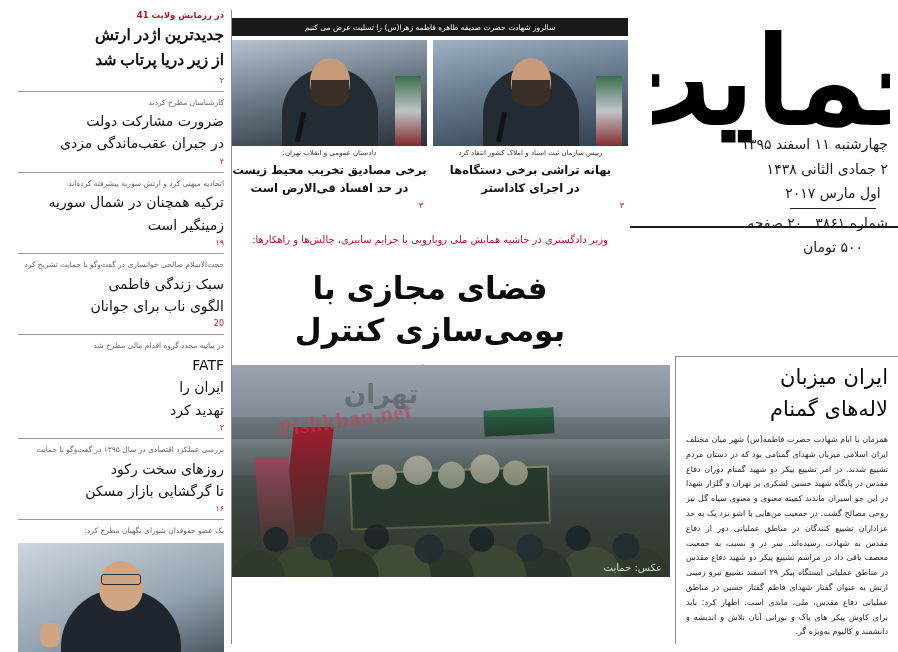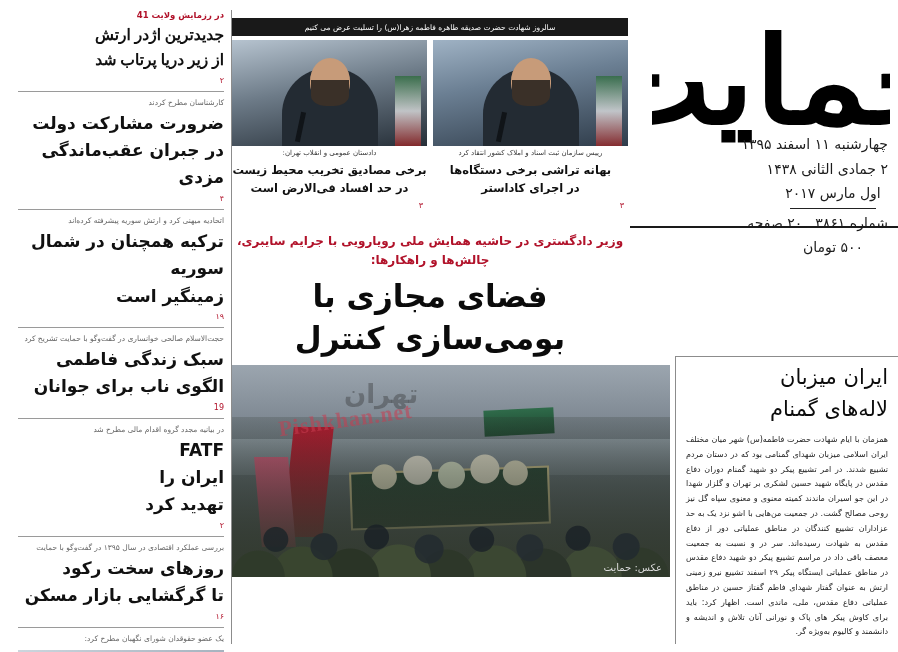--- a/index.html
+++ b/index.html
@@ -214,22 +214,22 @@
   }
   .sb-item { margin-bottom: 4px; }
   .sb-item .k {
     font-size: 7.5px;
     color: #666;
     text-align: right;
     margin-bottom: 2px;
     line-height: 1.4;
   }
   .sb-item .t {
-    font-size: 17px;
-    font-weight: bold;
+    font-size: 14px;
+    font-weight: normal;
     color: #111;
     text-align: right;
     line-height: 1.6;
   }
   .sb-item .p {
     font-size: 8px;
     color: #b1122a;
     text-align: right;
     margin-top: 2px;
   }
@@ -276,25 +276,25 @@
   
   .mainhead {
     position: absolute;
     top: 232px;
     right: 270px;
     width: 396px;
     direction: rtl;
     text-align: center;
   }
   .mh-kicker {
-    font-size: 12px;
+    font-size: 10px;
     color: #b1122a;
-    font-weight: bold;
+    font-weight: normal;
     line-height: 1.6;
-    margin-bottom: 6px;
+    margin-bottom: 20px;
   }
   .mh-title {
     font-size: 31px;
     font-weight: bold;
     color: #0b0b0b;
     line-height: 1.35;
     letter-spacing: -0.5px;
   }
   .mh-sub {
     margin-top: 8px;
@@ -611,21 +611,21 @@
       <div class="t" style="white-space:pre-line">ترکیه همچنان در شمال سوریه
 زمینگیر است</div>
       <div class="p">۱۹</div>
     </div>
     <div class="sb-rule"></div>
 
     <div class="sb-item">
       <div class="k">حجت‌الاسلام صالحی خوانساری در گفت‌وگو با حمایت تشریح کرد</div>
       <div class="t" style="white-space:pre-line">سبک زندگی فاطمی
 الگوی ناب برای جوانان</div>
-      <div class="p">19</div>
+      <div class="p">20</div>
     </div>
     <div class="sb-rule"></div>
 
     <div class="sb-item">
       <div class="k">در بیانیه مجدد گروه اقدام مالی مطرح شد</div>
       <div class="t" style="white-space:pre-line">FATF
 ایران را
 تهدید کرد</div>
       <div class="p">۲</div>
     </div>

